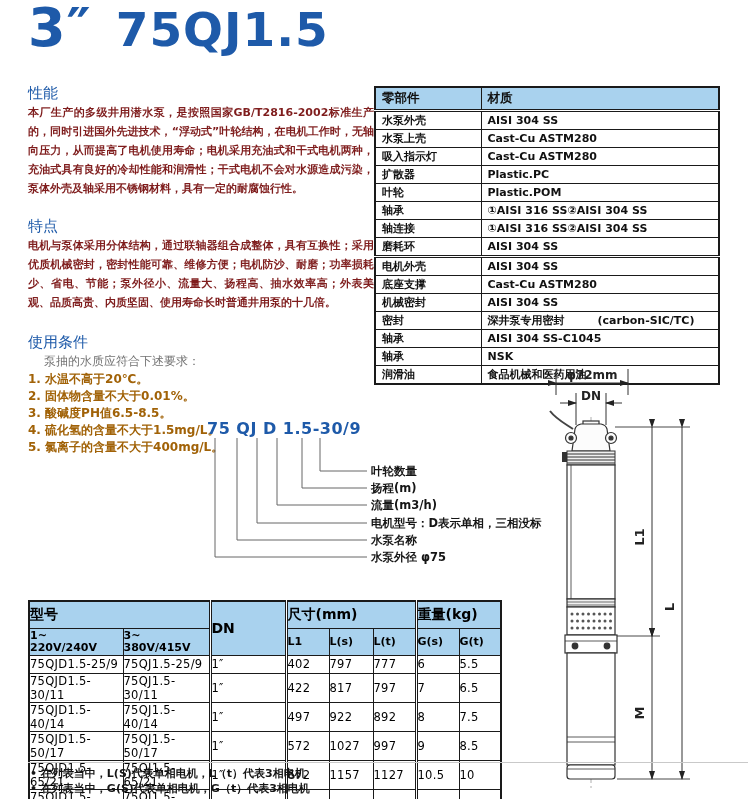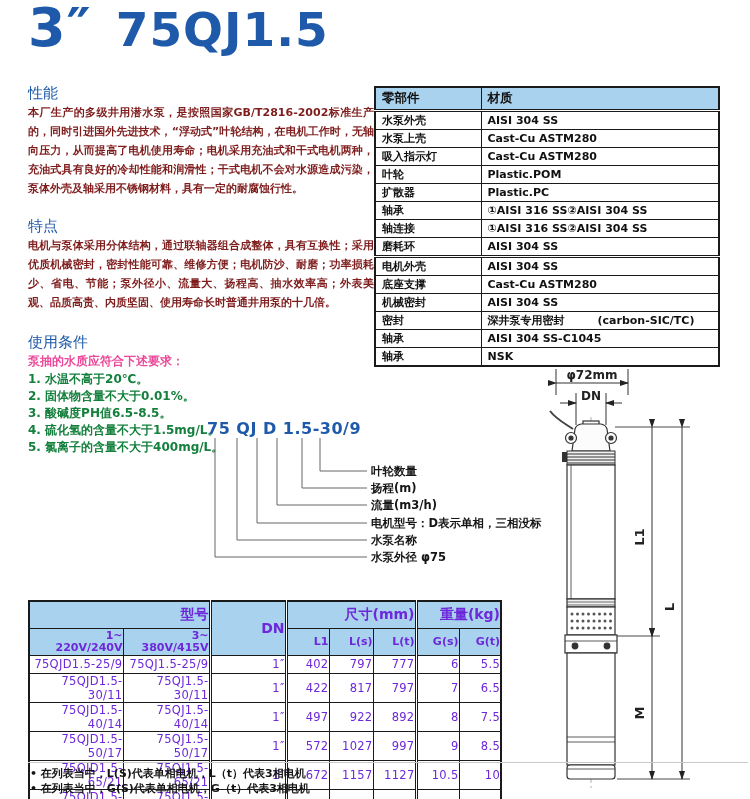--- a/index.html
+++ b/index.html
@@ -8,42 +8,42 @@
   .page { position:absolute; left:0; top:0; width:750px; height:799px; background:#ffffff; }
 
   
   .title { position:absolute; left:28px; top:-4px; display:flex; align-items:baseline; color:#1e5aa9; font-weight:bold; }
   .title .t-size { font-size:54px; letter-spacing:1px; }
   .title .t-model { font-size:47px; margin-left:24px; letter-spacing:1px; }
 
   
   .sec-head { position:absolute; left:28px; color:#1e5aa9; font-size:15px; font-weight:normal; }
   .sec-body { position:absolute; left:28px; width:346px; font-size:11px; font-weight:bold; color:#7f1d1d; line-height:19px; text-align:justify; }
-  .cond-intro { position:absolute; left:28px; width:346px; font-size:12px; font-weight:bold; color:#ec4899; }
-  .cond-item { position:absolute; left:28px; width:346px; font-size:12px; font-weight:bold; color:#15803d; }
+  .cond-intro { position:absolute; left:44px; width:346px; font-size:12px; font-weight:normal; color:#737373; }
+  .cond-item { position:absolute; left:28px; width:346px; font-size:12px; font-weight:bold; color:#a16207; }
 
   
   .mat-table { position:absolute; left:374px; top:86px; width:344px; border-collapse:collapse; table-layout:fixed; border:2px solid #1a1a1a; }
   .mat-table th, .mat-table td { border:1px solid #1a1a1a; font-weight:bold; color:#111; text-align:left; white-space:pre; overflow:hidden; padding:1px 3px 1px 6px; }
   .mat-table th { background:#a9d2ee; font-size:12.5px; height:23px; border-bottom:3px double #1a1a1a; }
   .mat-table td { font-size:11px; height:17px; }
   .mat-table tr.sep td { border-top:3px double #1a1a1a; }
 
   
   .model-code { position:absolute; left:207px; top:419px; color:#1e5aa9; font-size:16px; font-weight:bold; letter-spacing:0.5px; }
   .code-lines { position:absolute; left:205px; top:436px; }
   .code-label { position:absolute; left:371px; font-size:11.5px; font-weight:bold; color:#151515; white-space:nowrap; }
 
   
   .pump-svg { position:absolute; left:540px; top:365px; }
   .pump-svg text { font-family:"DejaVu Sans","Liberation Sans",sans-serif; fill:#222; }
 
   
   .spec-table { position:absolute; left:28px; top:600px; width:472px; border-collapse:collapse; table-layout:fixed; border:2px solid #1a1a1a; }
-  .spec-table th, .spec-table td { border:1px solid #1a1a1a; color:#6d28d9; text-align:right; vertical-align:middle; overflow:hidden;margin-top:32px; }
+  .spec-table th, .spec-table td { border:1px solid #1a1a1a; color:#000000; text-align:left; vertical-align:middle; overflow:hidden;margin-top:32px; }
   .spec-table th { background:#a9d2ee; font-weight:bold; }
   .spec-table .h-main { font-size:14px; height:27px; }
   .spec-table .h-sub { font-size:11px; height:27px; white-space:pre-line; line-height:12px; }
   .spec-table td { font-size:11.5px; height:18px; font-weight:normal; letter-spacing:0.3px; }
   .dbl-r { border-right:3px double #1a1a1a !important; }
 
   .footnote { position:absolute; left:30px; font-size:11px; font-weight:bold; color:#151515; white-space:nowrap; }
   .rule { position:absolute; left:28px; top:762px; width:720px; height:1px; background:#c9c9c9; }
 </style>
 </head>
@@ -86,26 +86,26 @@
         </tr>
     <tr>
           <td>水泵上壳</td>
           <td>Cast-Cu ASTM280</td>
         </tr>
     <tr>
           <td>吸入指示灯</td>
           <td>Cast-Cu ASTM280</td>
         </tr>
     <tr>
+          <td>扩散器</td>
+          <td>Plastic.PC</td>
+        </tr>
+    <tr>
           <td>叶轮</td>
           <td>Plastic.POM</td>
-        </tr>
-    <tr>
-          <td>扩散器</td>
-          <td>Plastic.PC</td>
         </tr>
     <tr>
           <td>轴承</td>
           <td>①AISI 316 SS②AISI 304 SS</td>
         </tr>
     <tr>
           <td>轴连接</td>
           <td>①AISI 316 SS②AISI 304 SS</td>
         </tr>
     <tr>
@@ -128,20 +128,24 @@
           <td>密封</td>
           <td>深井泵专用密封　　　(carbon-SIC/TC)</td>
         </tr>
     <tr>
           <td>轴承</td>
           <td>AISI 304 SS-C1045</td>
         </tr>
     <tr>
           <td>轴承</td>
           <td>NSK</td>
+        </tr>
+    <tr>
+          <td>润滑油</td>
+          <td>食品机械和医药用油</td>
         </tr>
   </tbody>
     </table>
 
   <div class="model-code">75 QJ D 1.5-30/9</div>
   <svg class="code-lines" width="166" height="130" viewBox="0 0 166 130">
     <g stroke="#666" stroke-width="1" fill="none">
       <path d="M115,2 V35 H162"></path>
       <path d="M97,2 V52 H162"></path>
       <path d="M72,2 V69 H162"></path>

